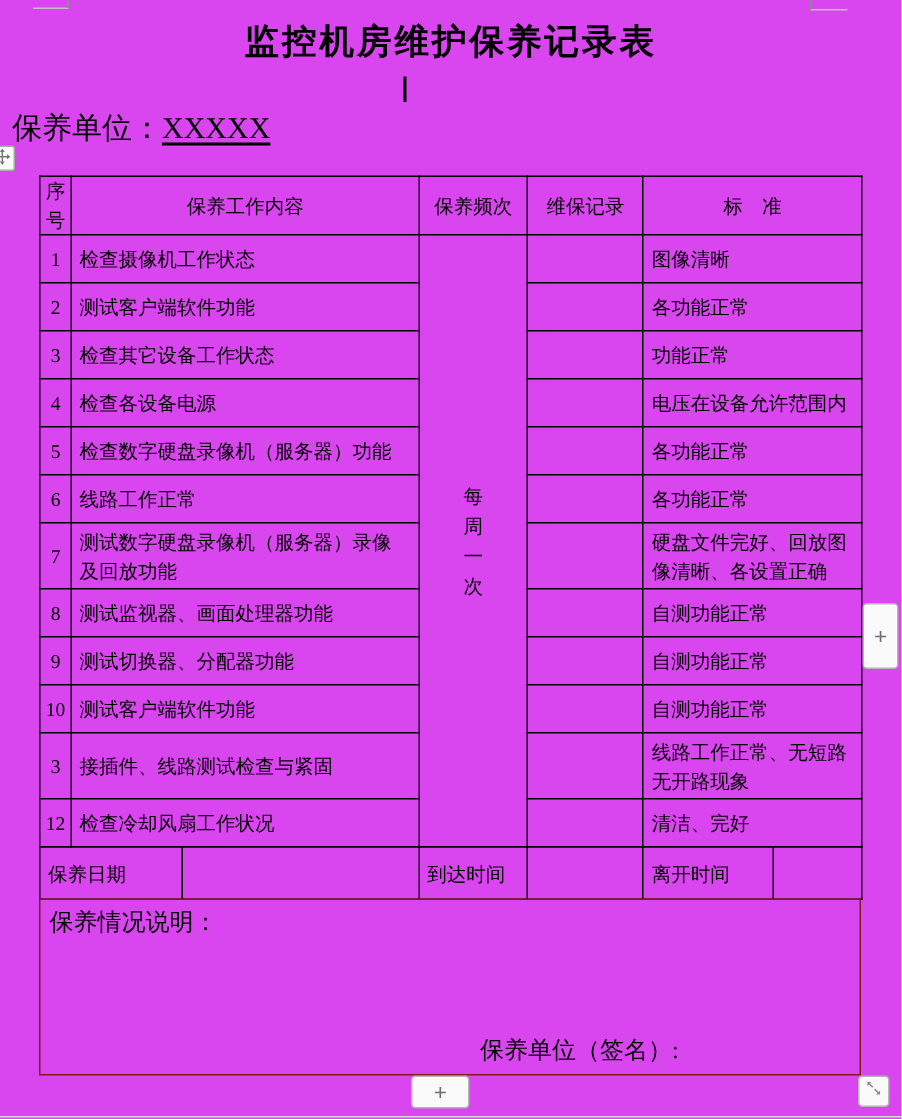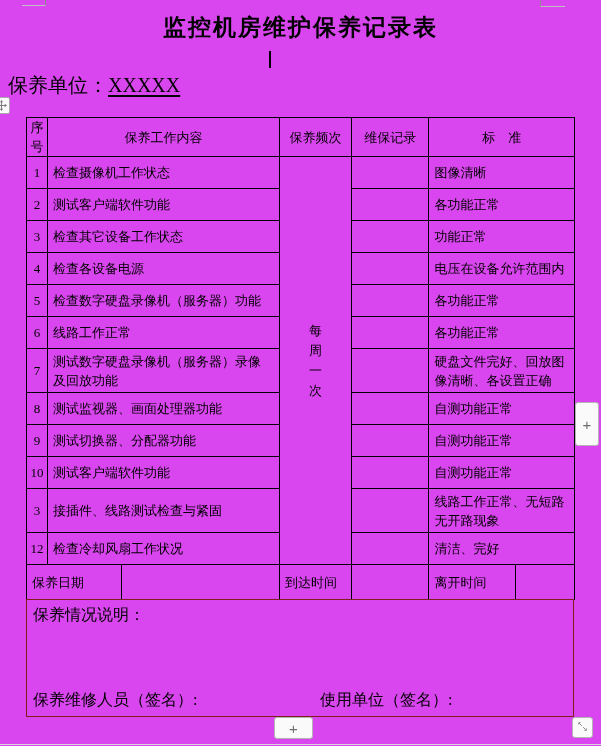--- a/index.html
+++ b/index.html
@@ -205,22 +205,21 @@
         <td>到达时间</td>
         <td></td>
         <td>离开时间</td>
         <td></td>
       </tr>
     </tbody>
       </table>
 
     <div class="notes-box">
       <div class="notes-label">保养情况说明：</div>
-      <div class="sig-maintainer">保养维修人员（签名）:</div>
-      <div class="sig-user">使用单位（签名）:</div>
+      <div class="sig-user">保养单位（签名）:</div>
     </div>
 
   </div>
 
   <div class="chrome-btn insert-col-btn">
       <span>+</span>
     </div>
 
   <div class="chrome-btn insert-row-btn">
       <span>+</span>

